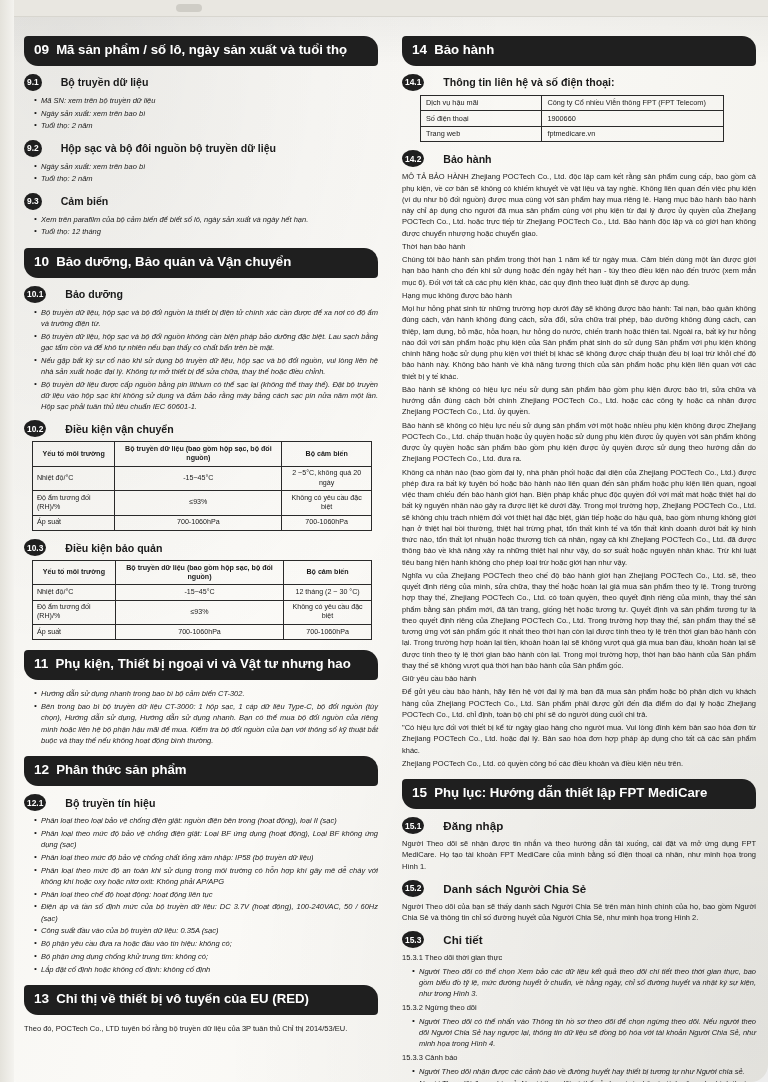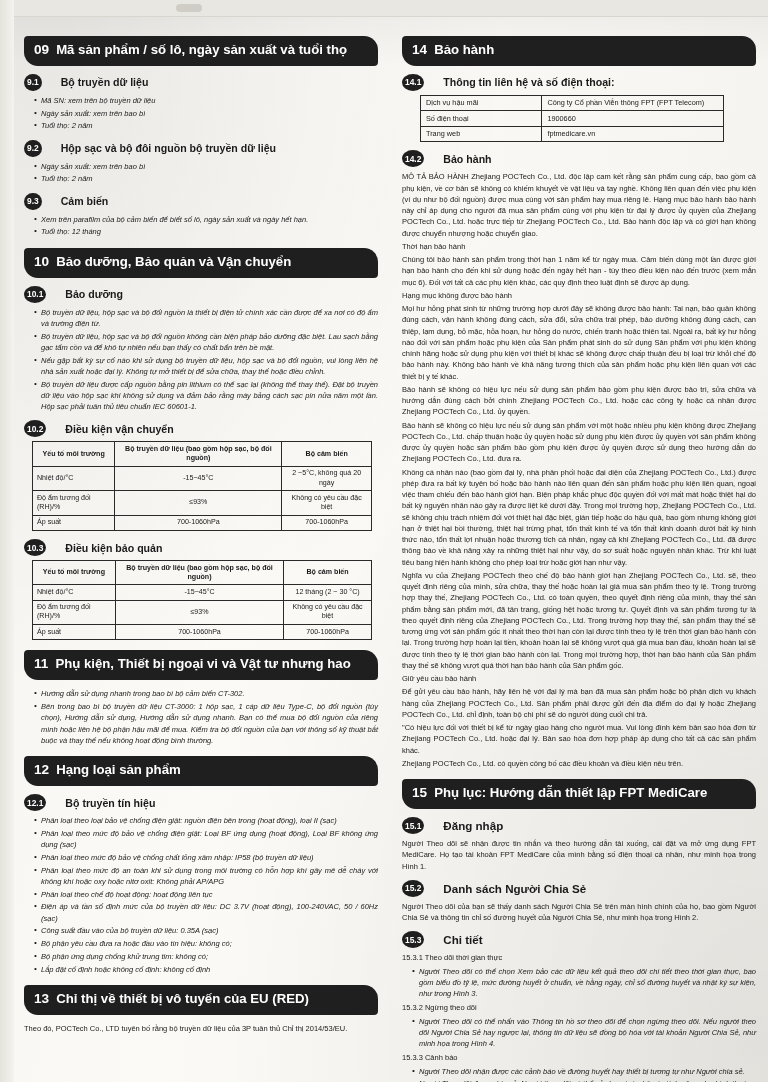--- a/index.html
+++ b/index.html
@@ -7,20 +7,21 @@
     width:768px;height:1082px;overflow:hidden;
     background:#ffffff;
     font-family:"Liberation Sans", sans-serif;
     color:#1a1a1a;
     position:relative;
   }
   
   .page{
     position:absolute;inset:0;
     background:linear-gradient(100deg,#f6f5f1 0%,#fbfaf7 35%,#f7f6f2 70%,#f2f1ec 100%);
+    border-radius:17px;
   }
   .page:before{
     content:"";position:absolute;inset:0;
     background:
       radial-gradient(ellipse at 8% 4%, rgba(0,0,0,.06), rgba(0,0,0,0) 45%),
       radial-gradient(ellipse at 98% 96%, rgba(0,0,0,.07), rgba(0,0,0,0) 50%),
       linear-gradient(180deg, rgba(0,0,0,.05), rgba(0,0,0,0) 6%);
     pointer-events:none;
   }
   .topedge{position:absolute;left:0;right:0;top:0;height:16px;background:#e9e7e1;border-bottom:1px solid #d8d6cf;}
@@ -187,21 +188,21 @@
         <span class="num">11</span>
         <span>Phụ kiện, Thiết bị ngoại vi và Vật tư nhưng hao</span>
       </div>
       <ul class="b">
         <li>Hướng dẫn sử dụng nhanh trong bao bì bộ cảm biến CT-302.</li>
         <li>Bên trong bao bì bộ truyền dữ liệu CT-3000: 1 hộp sạc, 1 cáp dữ liệu Type-C, bộ đối nguồn (tùy chọn), Hướng dẫn sử dụng, Hướng dẫn sử dụng nhanh. Bạn có thể mua bộ đối nguồn của riêng mình hoặc liên hệ bộ phận hậu mãi để mua. Kiểm tra bộ đối nguồn của bạn với thông số kỹ thuật bắt buộc và thay thế nếu không hoạt động bình thường.</li>
       </ul>
 
       <div class="sec-head">
         <span class="num">12</span>
-        <span>Hạng loại sản phẩm</span>
+        <span>Phân thức sản phẩm</span>
       </div>
       <div class="sub-head">
         <span class="badge">12.1</span>
         <span class="sub-title">Bộ truyền tín hiệu</span>
       </div>
       <ul class="b">
         <li>Phân loại theo loại bảo vệ chống điện giật: nguồn điện bên trong (hoạt động), loại II (sạc)</li>
         <li>Phân loại theo mức độ bảo vệ chống điện giật: Loại BF ứng dụng (hoạt động), Loại BF không ứng dụng (sạc)</li>
         <li>Phân loại theo mức độ bảo vệ chống chất lỏng xâm nhập: IP58 (bộ truyền dữ liệu)</li>
         <li>Phân loại theo mức độ an toàn khi sử dụng trong môi trường có hỗn hợp khí gây mê dễ cháy với không khí hoặc oxy hoặc nitơ oxit: Không phải AP/APG</li>
@@ -228,21 +229,21 @@
       </div>
 
       <div class="sub-head">
         <span class="badge">14.1</span>
         <span class="sub-title">Thông tin liên hệ và số điện thoại:</span>
       </div>
       <table class="w">
         <tbody>
             <tr>
           <td class="k">Dịch vụ hậu mãi</td>
-          <td>Công ty Cổ phần Viễn thông FPT (FPT Telecom)</td>
+          <td>Công ty Cổ nhiều Viễn thông FPT (FPT Telecom)</td>
         </tr>
         <tr>
           <td class="k">Số điện thoại</td>
           <td>1900660</td>
         </tr>
         <tr>
           <td class="k">Trang web</td>
           <td>fptmedicare.vn</td>
         </tr>
       </tbody>

